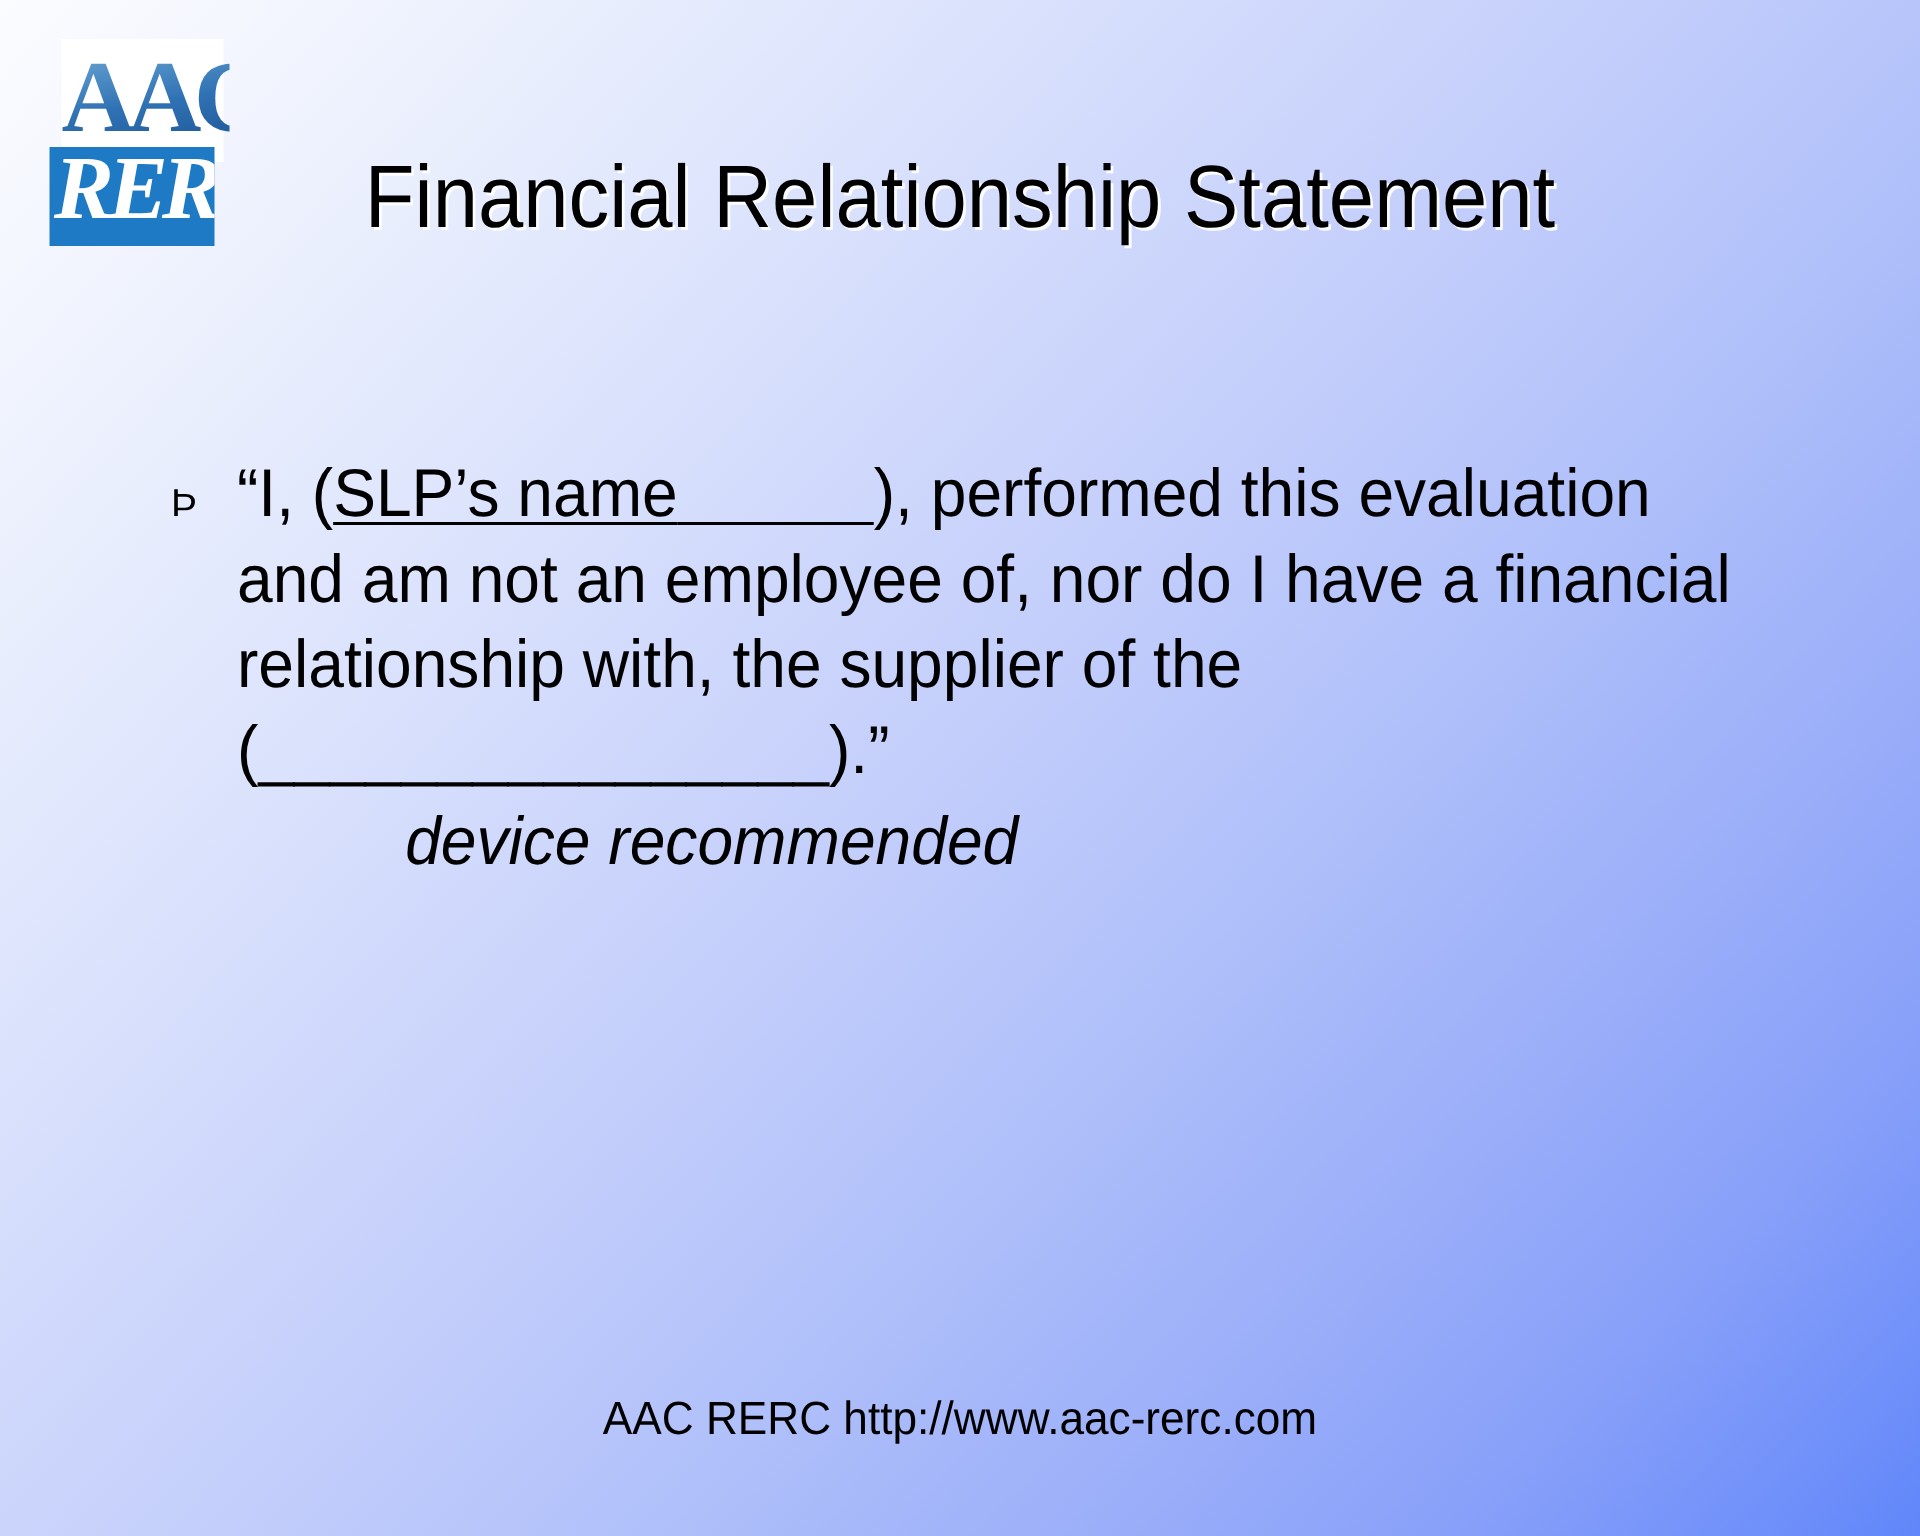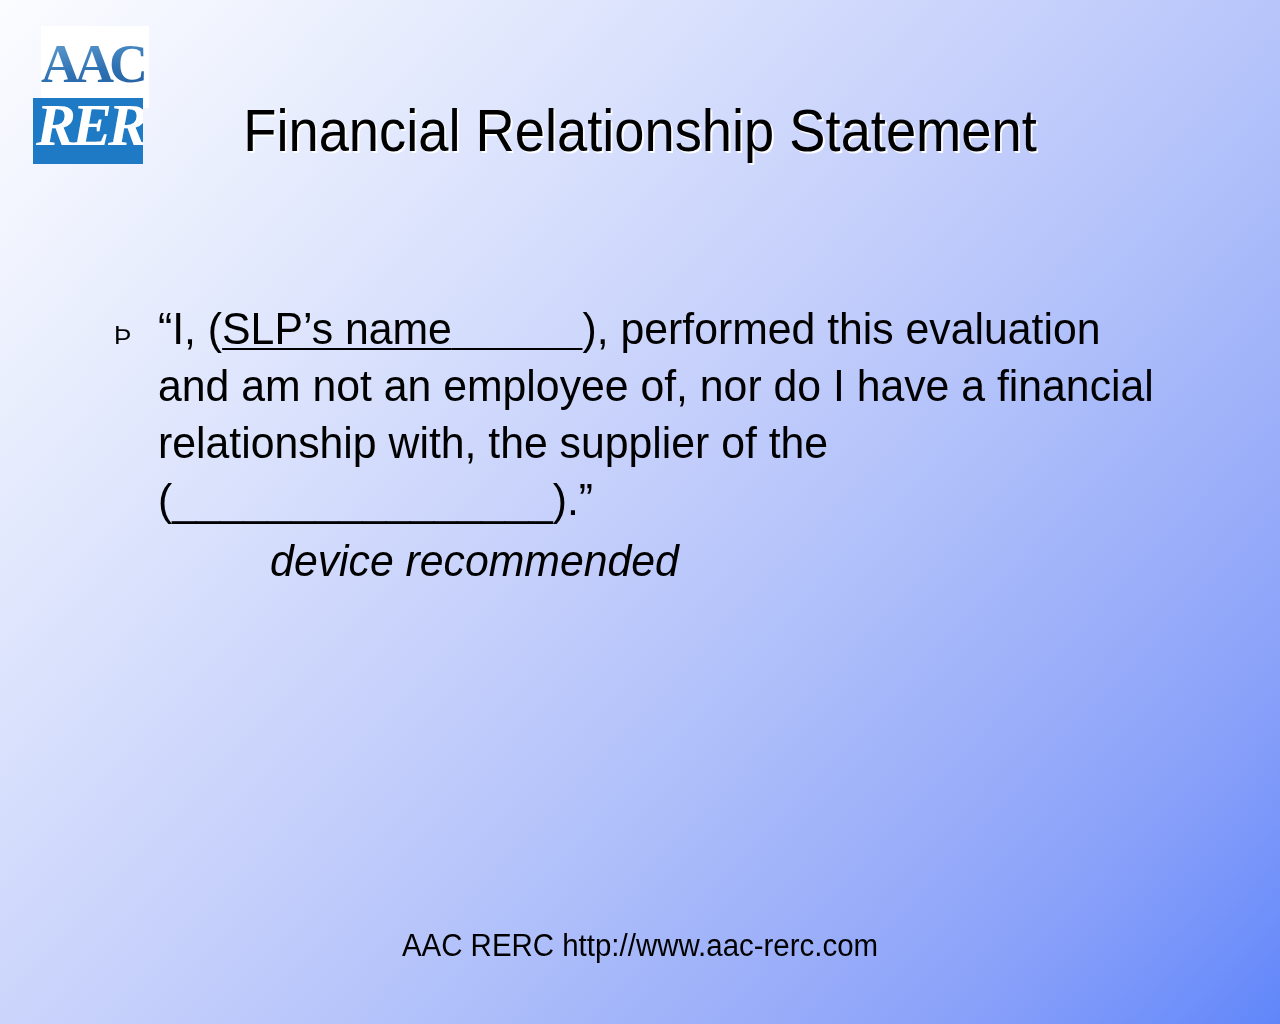--- a/index.html
+++ b/index.html
@@ -52,21 +52,21 @@
     background: #ffffff;
   }
   #logo-aac {
     position: absolute;
     left: 8px;
     top: -7px;
     width: 112px;
     height: 90px;
     font-family: "Liberation Serif", serif;
     font-weight: bold;
-    font-size: 54px;
+    font-size: 68px;
     line-height: 90px;
     letter-spacing: -5px;
     background: linear-gradient(170deg, #9cc2e2 0%, #5f9ccd 22%, #2f72b4 55%, #1b4f8e 100%);
     -webkit-background-clip: text;
     background-clip: text;
     color: transparent;
     -webkit-text-fill-color: transparent;
     white-space: nowrap;
   }
   #logo-blue-box {

